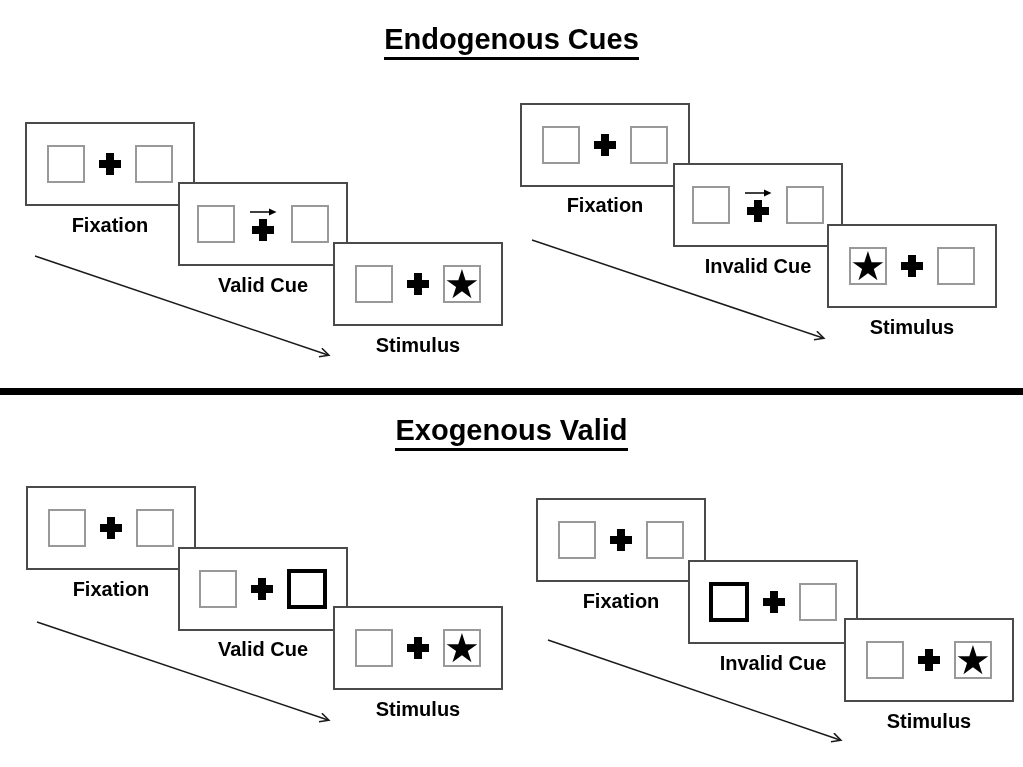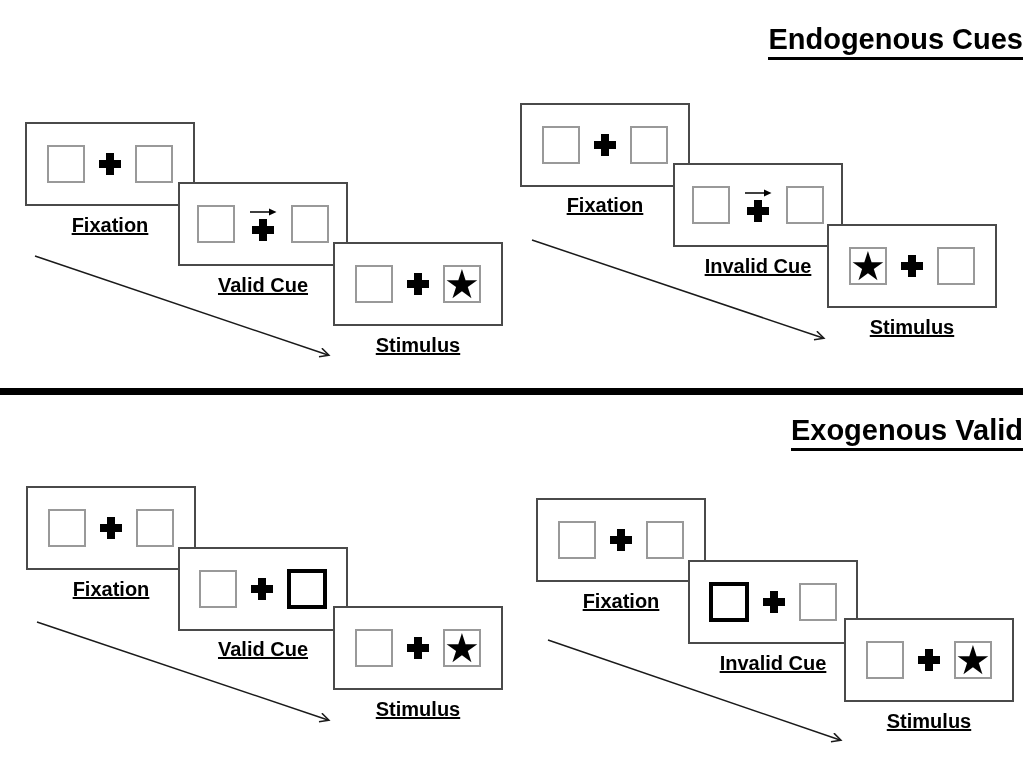--- a/index.html
+++ b/index.html
@@ -1,21 +1,21 @@
 <!DOCTYPE html>
 <html><head>
 <meta charset="utf-8">
 <style>
   html,body{margin:0;padding:0;background:#fff;}
   .canvas{
     position:relative;width:1023px;height:767px;background:#ffffff;
     font-family:"Liberation Sans",sans-serif;overflow:hidden;color:#000;
   }
   .title{
-    position:absolute;left:0;width:100%;text-align:right;
+    position:absolute;left:0;width:100%;text-align:center;
     font-size:29px;font-weight:bold;line-height:34px;
   }
   .title .u{border-bottom:3px solid #000;padding-bottom:2px;}
   .divider{position:absolute;left:0;top:388px;width:1023px;height:7px;background:#000;}
   .panel{
     position:absolute;width:170px;height:84px;box-sizing:border-box;
     background:#fff;border:2px solid #4a4a4a;
     display:flex;align-items:center;justify-content:center;gap:14px;
   }
   .sq{
@@ -27,21 +27,21 @@
     display:flex;align-items:center;justify-content:center;
     font-size:40px;line-height:1;color:#000;
   }
   .cross{position:relative;width:22px;height:22px;flex:0 0 auto;}
   .cross::before{content:"";position:absolute;left:7px;top:0;width:8px;height:22px;background:#000;}
   .cross::after{content:"";position:absolute;left:0;top:7px;width:22px;height:8px;background:#000;}
   .stack{display:flex;flex-direction:column;align-items:center;gap:2px;flex:0 0 auto;}
   .cue-arrow{display:block;}
   .plabel{
     position:absolute;width:170px;text-align:center;
-    font-size:20px;font-weight:bold;line-height:23px;white-space:nowrap;text-decoration:underline;
+    font-size:20px;font-weight:bold;line-height:23px;white-space:nowrap;
   }
   .arrows{position:absolute;left:0;top:0;pointer-events:none;}
 </style>
 </head>
 <body>
 
 <div class="canvas">
 
   <div class="title" style="top:22px">
     <span class="u">Endogenous Cues</span>

